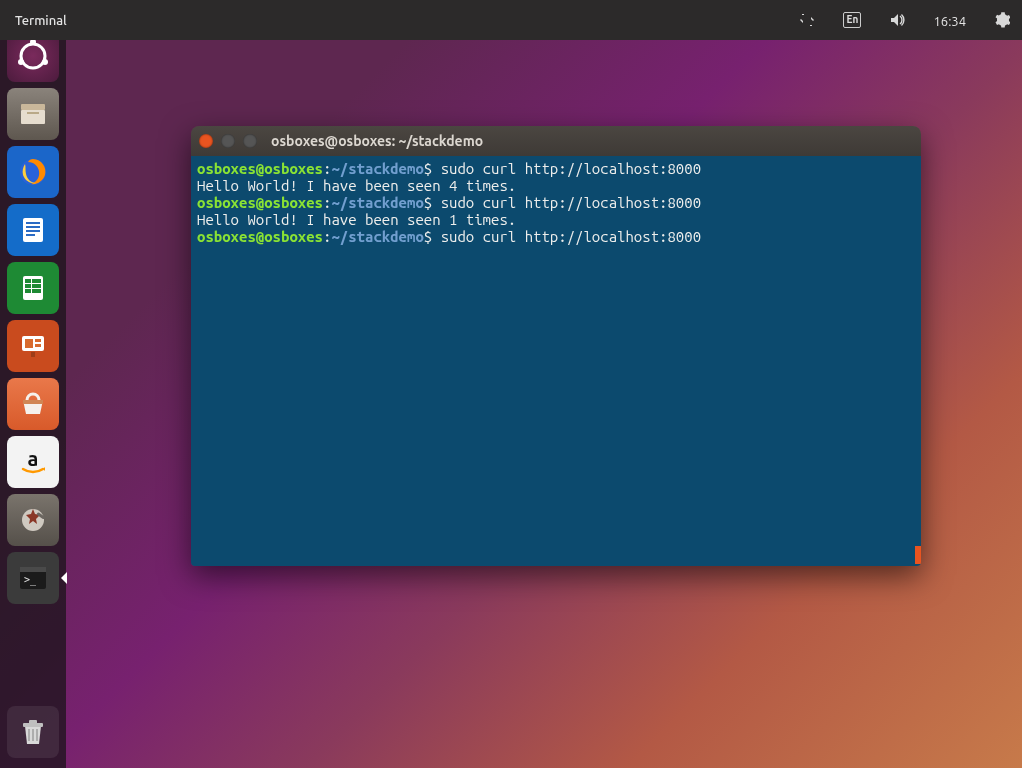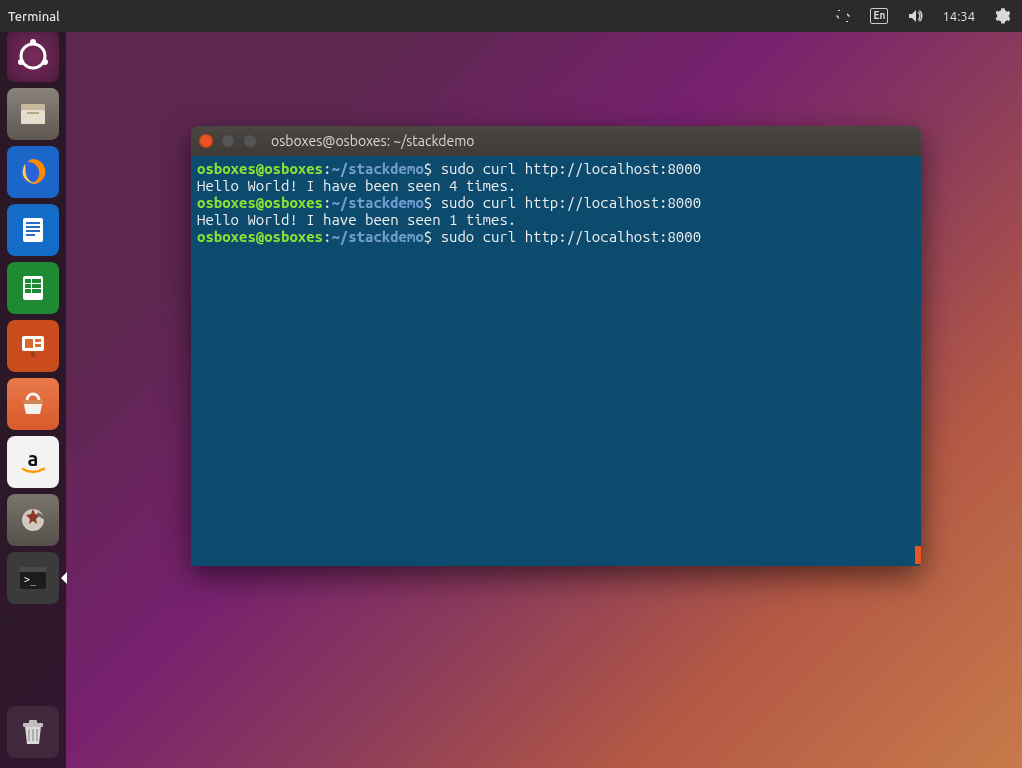--- a/index.html
+++ b/index.html
@@ -6,31 +6,31 @@
   body {
     width: 1022px; height: 768px;
     font-family: "Ubuntu", "Liberation Sans", sans-serif;
     overflow: hidden;
     background: linear-gradient(135deg, #5e2750 0%, #5e2750 25%, #77216f 45%, #8a3a5c 60%, #b35945 78%, #c77a4a 100%);
     position: relative;
   }
 
   
   .menubar {
-    position: absolute; top: 0; left: 0; right: 0; height: 32px;
+    position: absolute; top: 0; left: 0; right: 0; height: 40px;
     background: #2c2a2a;
     color: #e4e4e4;
     display: flex; align-items: center;
     font-size: 13px;
-    padding-left: 8px;
+    padding-left: 15px;
     z-index: 10;
   }
   .menubar .app-name { font-weight: 500; }
   .menubar .spacer { flex: 1; }
-  .menubar .ind { display:flex; align-items:center; gap:19px; padding-right:12px; }
+  .menubar .ind { display:flex; align-items:flex-end; gap:28px; padding-right:12px; }
   .menubar .ind span { display:inline-flex; align-items:center; justify-content:center; }
   .menubar .lang-icon {
     width:18px;height:16px;border:1px solid #ccc;border-radius:2px;
     font-size:10px;font-weight:bold;line-height:14px;text-align:center;color:#ddd;
   }
   .menubar svg{width:16px;height:16px;fill:#d8d8d8;}
 
   
   .launcher {
     position:absolute; top:24px; left:0; bottom:0; width:66px;
@@ -63,21 +63,21 @@
   }
   .tb{
     height:30px;
     background:linear-gradient(#4b4641,#3e3a36);
     display:flex; align-items:center; gap:8px;
     padding:0 8px;
     color:#d9d4cf; font-size:14px; font-weight:600;
   }
   .tb .btn{ width:14px;height:14px;border-radius:50%;background:#555;box-shadow:inset 0 0 2px rgba(0,0,0,.6);}
   .tb .btn.close{background:#e95420;}
-  .tb .title{margin-left:6px; font-weight:400; color:#dcd7d0;}
+  .tb .title{margin-left:6px; font-weight:700; color:#dcd7d0;}
   .term-body{
     height:calc(100% - 30px);
     background:#0c4a6e;
     color:#d7d7d7;
     font-family:"Ubuntu Mono","DejaVu Sans Mono",monospace;
     font-size:15px; line-height:17px;
     padding:4px 6px;
     position:relative;
   }
   .term-body .line{white-space:pre;}
@@ -105,21 +105,21 @@
         </svg>
     </span>
     <span class="lang-icon">En</span>
     <span>
       <svg viewBox="0 0 16 16">
           <path d="M2 6h3l4-4v12l-4-4H2z"></path>
           <path d="M11 4a5 5 0 010 8" fill="none" stroke="#d8d8d8" stroke-width="1.4"></path>
           <path d="M12.5 2.5a7.5 7.5 0 010 11" fill="none" stroke="#d8d8d8" stroke-width="1.4"></path>
         </svg>
     </span>
-    <span style="font-size:13px;">14:34</span>
+    <span style="font-size:13px;">16:34</span>
     <span>
       <svg viewBox="0 0 16 16">
           <path d="M8 5a3 3 0 100 6 3 3 0 000-6zm7 3a7 7 0 00-.1-1.1l1.6-1.2-1.5-2.6-1.9.7A7 7 0 0011 2.2L10.7.2H7.3L7 2.2a7 7 0 00-2.1 1.2l-1.9-.7L1.5 5.3l1.6 1.2A7 7 0 003 8c0 .4 0 .7.1 1.1l-1.6 1.2 1.5 2.6 1.9-.7c.6.5 1.4.9 2.1 1.2l.3 2h3.4l.3-2c.8-.3 1.5-.7 2.1-1.2l1.9.7 1.5-2.6-1.6-1.2c.1-.4.1-.7.1-1.1z"></path>
         </svg>
     </span>
   </div>
 </div>
 
 <div class="launcher">
   <div class="app" style="background:radial-gradient(circle,#7a2a5c,#4c1b3d);">

